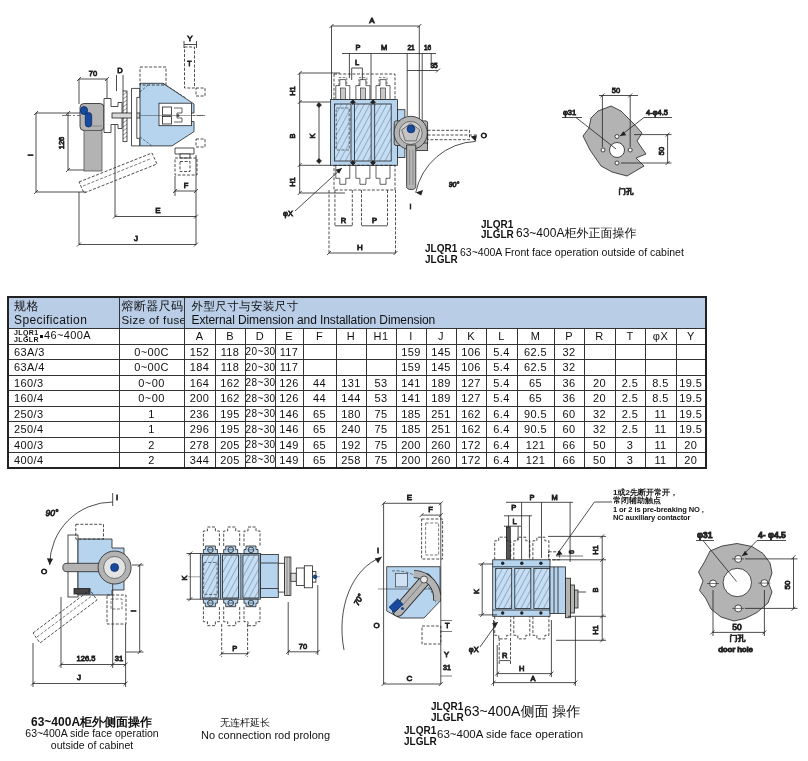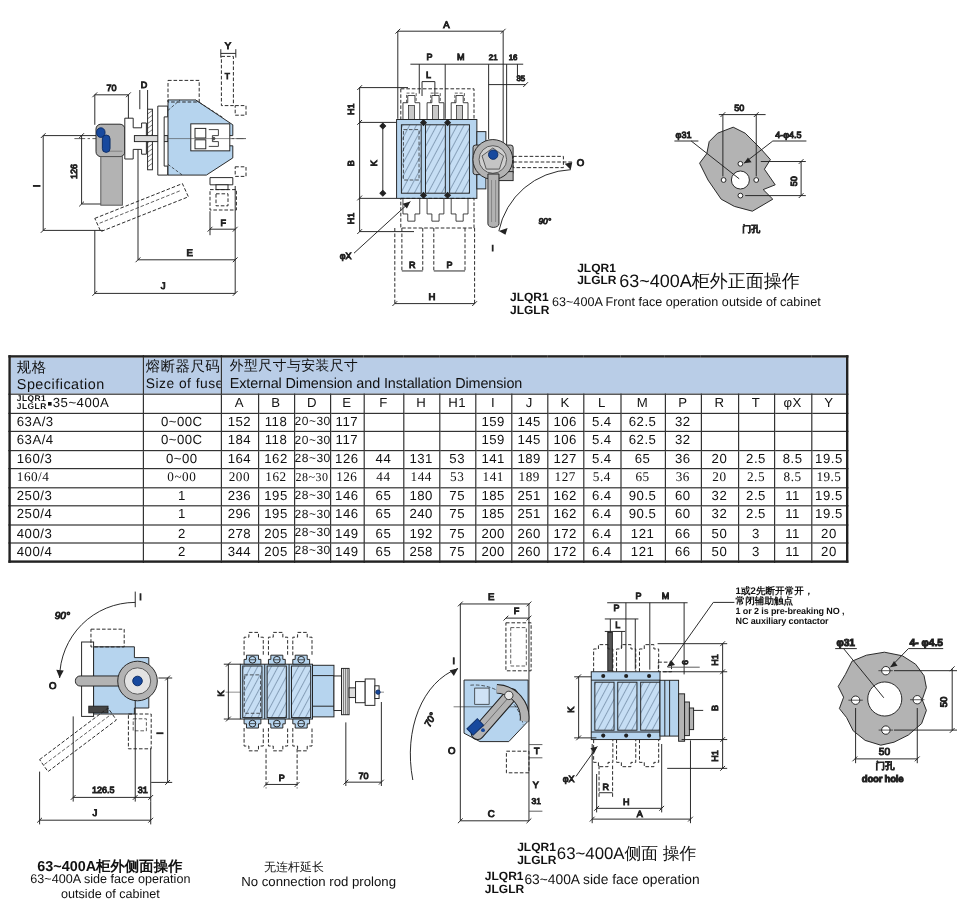--- a/index.html
+++ b/index.html
@@ -37,21 +37,21 @@
       <col style="width:31px">
       <col style="width:30px">
 </colgroup>
 <tbody>
       <tr class="hdr" style="height:31px;">
 <td class="l" style="font-size:12px;line-height:14px;">规格<br><span style="font-size:12px;">Specification</span></td>
 <td class="l" style="font-size:12px;line-height:14px;padding-left:2px;">熔断器尺码<br><span style="font-size:11.5px;">Size of fuse</span></td>
 <td class="l" colspan="17" style="font-size:11.5px;line-height:14px;padding-left:7px;">外型尺寸与安装尺寸<br><span style="font-size:12px;letter-spacing:-0.1px;">External Dimension and Installation Dimension</span></td>
 </tr>
 <tr style="height:16px;">
-<td class="l"><span style="display:inline-block;vertical-align:middle;font-size:7px;font-weight:bold;line-height:7px;">JLQR1<br>JLGLR</span><span style="display:inline-block;vertical-align:middle;width:3px;height:3px;background:#111;margin:0 1px;"></span><span style="font-size:11px;">35~400A</span></td>
+<td class="l"><span style="display:inline-block;vertical-align:middle;font-size:7px;font-weight:bold;line-height:7px;">JLQR1<br>JLGLR</span><span style="display:inline-block;vertical-align:middle;width:3px;height:3px;background:#111;margin:0 1px;"></span><span style="font-size:11px;">46~400A</span></td>
 <td></td>
 <td>A</td>
         <td>B</td>
         <td>D</td>
         <td>E</td>
         <td>F</td>
         <td>H</td>
         <td>H1</td>
         <td>I</td>
         <td>J</td>
@@ -120,21 +120,21 @@
         <td>189</td>
         <td>127</td>
         <td>5.4</td>
         <td>65</td>
         <td>36</td>
         <td>20</td>
         <td>2.5</td>
         <td>8.5</td>
         <td>19.5</td>
       </tr>
-<tr style="height:16px;font-family:Liberation Serif, serif;">
+<tr style="height:16px;">
         <td class="l">160/4</td>
         <td>0~00</td>
         <td>200</td>
         <td>162</td>
         <td style="font-size:10px;">28~30</td>
         <td>126</td>
         <td>44</td>
         <td>144</td>
         <td>53</td>
         <td>141</td>
@@ -229,21 +229,21 @@
         <td>66</td>
         <td>50</td>
         <td>3</td>
         <td>11</td>
         <td>20</td>
       </tr>
 </tbody>
   </table>
 
 <div class="cap" style="left:481px;top:220px;font-size:10px;font-weight:bold;line-height:10px;">JLQR1<br>JLGLR</div>
-<div class="cap" style="left:516px;top:225px;font-size:15px;">63~400A柜外正面操作</div>
+<div class="cap" style="left:516px;top:225px;font-size:12px;">63~400A柜外正面操作</div>
 <div class="cap" style="left:425px;top:243px;font-size:10px;font-weight:bold;line-height:11px;">JLQR1<br>JLGLR</div>
 <div class="cap" style="left:460px;top:246px;font-size:10.5px;">63~400A Front face operation outside of cabinet</div>
 
 <div class="cap" style="left:31px;top:714px;font-size:12px;font-weight:bold;">63~400A柜外侧面操作</div>
 <div class="cap" style="left:25px;top:728px;font-size:10.5px;line-height:11.5px;width:134px;text-align:center;white-space:nowrap;">63~400A side face operation<br>outside of cabinet</div>
 <div class="cap" style="left:220px;top:716px;font-size:10px;">无连杆延长</div>
 <div class="cap" style="left:185px;top:729px;font-size:11px;padding-left:16px;">No connection rod prolong</div>
 <div class="cap" style="left:431px;top:701px;font-size:10px;font-weight:bold;line-height:11px;">JLQR1<br>JLGLR</div>
 <div class="cap" style="left:464px;top:703px;font-size:14px;">63~400A侧面 操作</div>
 <div class="cap" style="left:404px;top:725px;font-size:10px;font-weight:bold;line-height:11px;">JLQR1<br>JLGLR</div>

